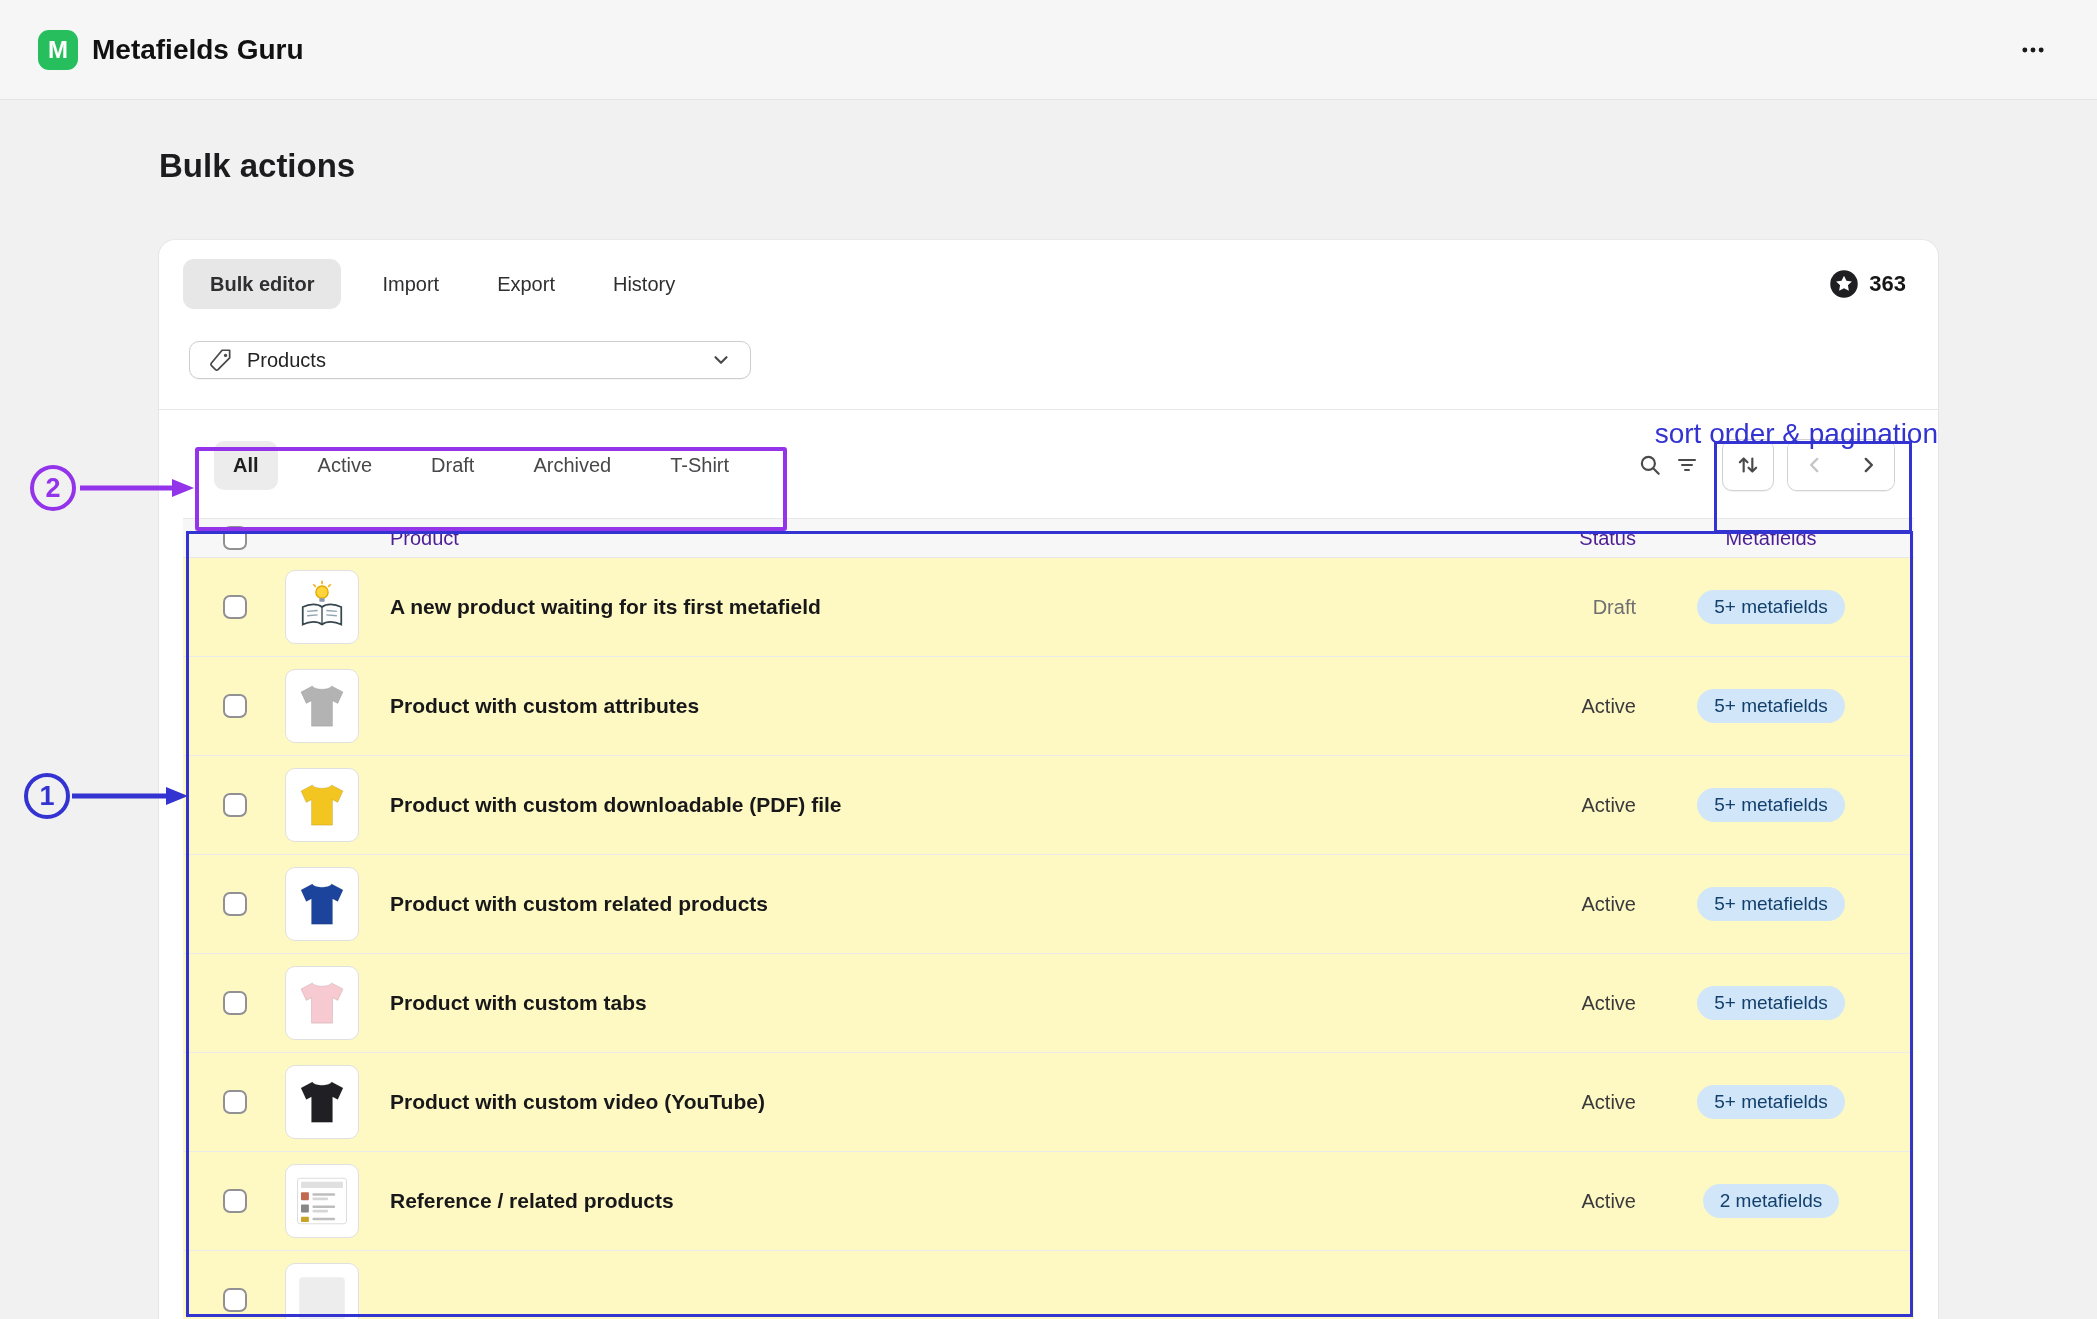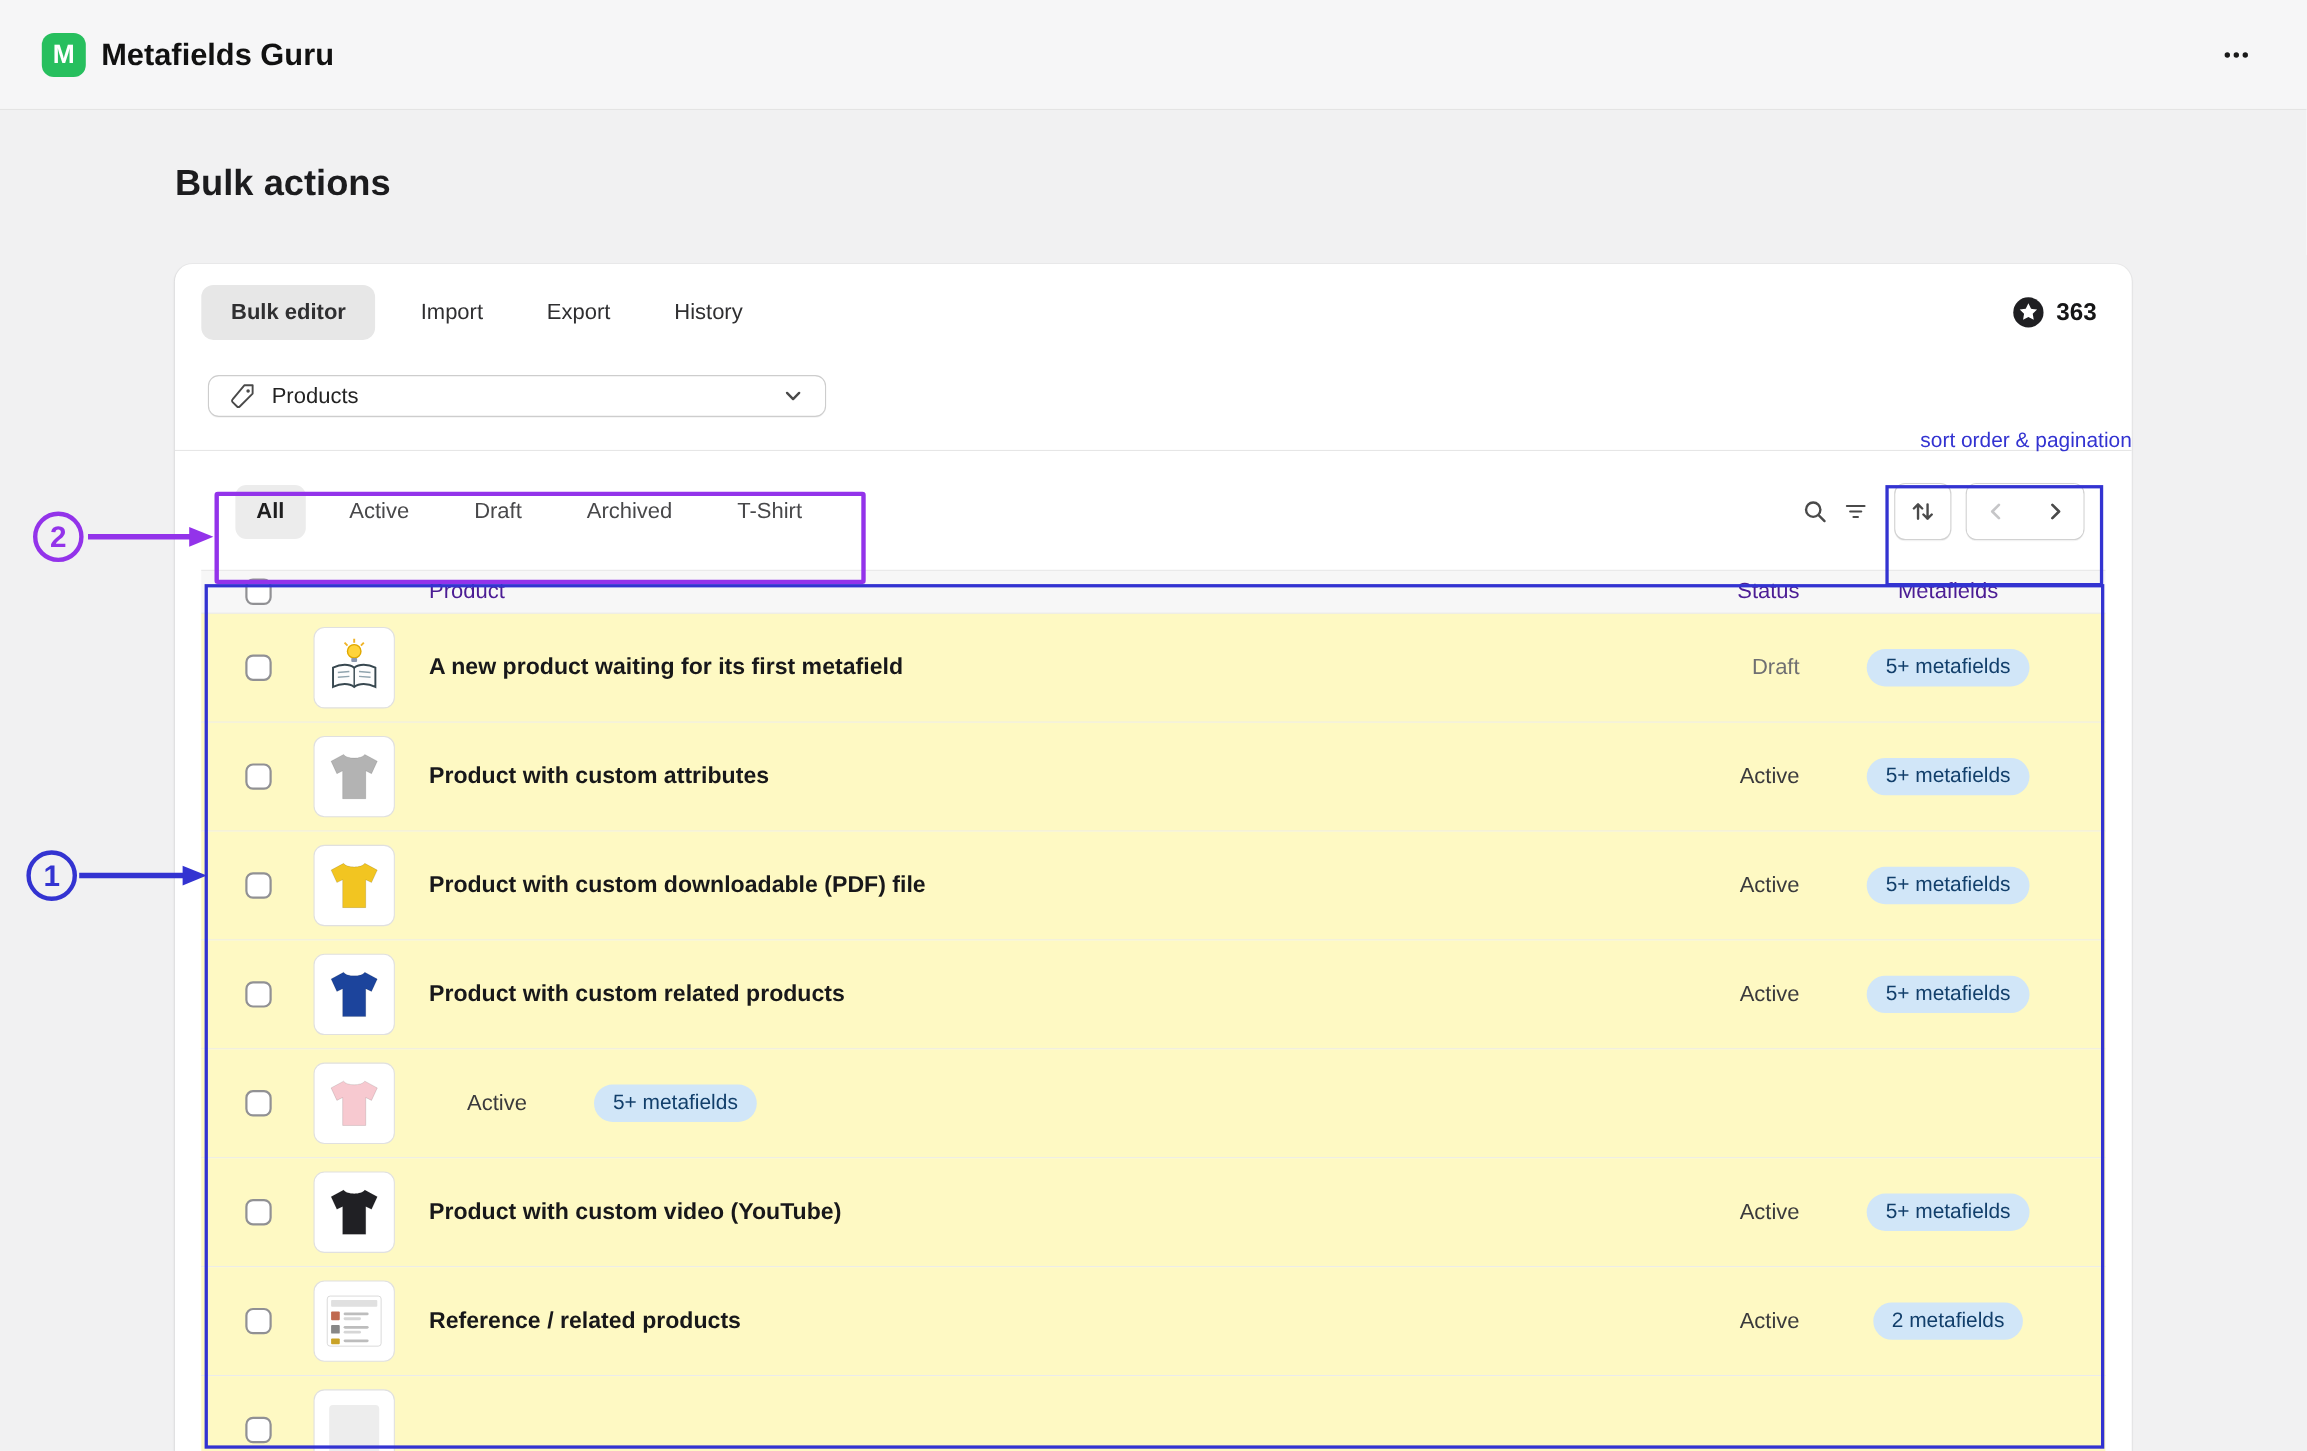--- a/index.html
+++ b/index.html
@@ -88,21 +88,21 @@
   .tb{left:186px;top:531px;width:1727px;height:786px}
   .sb{left:1714px;top:441px;width:198px;height:92px}
   .circle{width:46px;height:46px;border-radius:50%;display:flex;align-items:center;
           justify-content:center;font-weight:700;font-size:27px;background:transparent}
   .circle.purple{left:30px;top:465px;color:var(--accent-purple,#9333ea);
                  border:4px solid var(--accent-purple,#9333ea)}
   .circle.blue{left:24px;top:773px;color:var(--accent-blue,#3333d1);
                border:4px solid var(--accent-blue,#3333d1)}
   .arrow.purple{left:78px;top:475px;color:var(--accent-purple,#9333ea)}
   .arrow.blue{left:70px;top:783px;color:var(--accent-blue,#3333d1)}
-  .blue-label{right:159px;top:390px;font-size:19px;color:var(--accent-blue,#3333d1)}
+  .blue-label{right:159px;top:418px;font-size:28px;color:var(--accent-blue,#3333d1)}
 </style>
 </head>
 <body>
 
 <div class="app-header">
   <div class="logo">
     <span>M</span>
   </div>
   <div class="app-title">Metafields Guru</div>
   <button class="overflow-btn">
@@ -271,20 +271,21 @@
           </div>
           <div class="trow">
     <span class="cell-check">
               <span class="checkbox"></span>
             </span>
     <span class="cell-thumb">
               <svg viewBox="0 0 64 64" width="56" height="56" aria-hidden="true">
     <path d="M21 9C24 14 40 14 43 9L56 16L50 29L44 26L44 55L20 55L20 26L14 29L8 16Z" fill="#f7c9d0" stroke="rgba(0,0,0,.12)" stroke-width="1"></path>
               </svg>
             </span>
+    <span class="cell-title">Product with custom tabs</span>
     <span class="cell-status active">Active</span>
     <span class="cell-meta">
               <span class="badge">5+ metafields</span>
             </span>
           </div>
           <div class="trow">
     <span class="cell-check">
               <span class="checkbox"></span>
             </span>
     <span class="cell-thumb">

